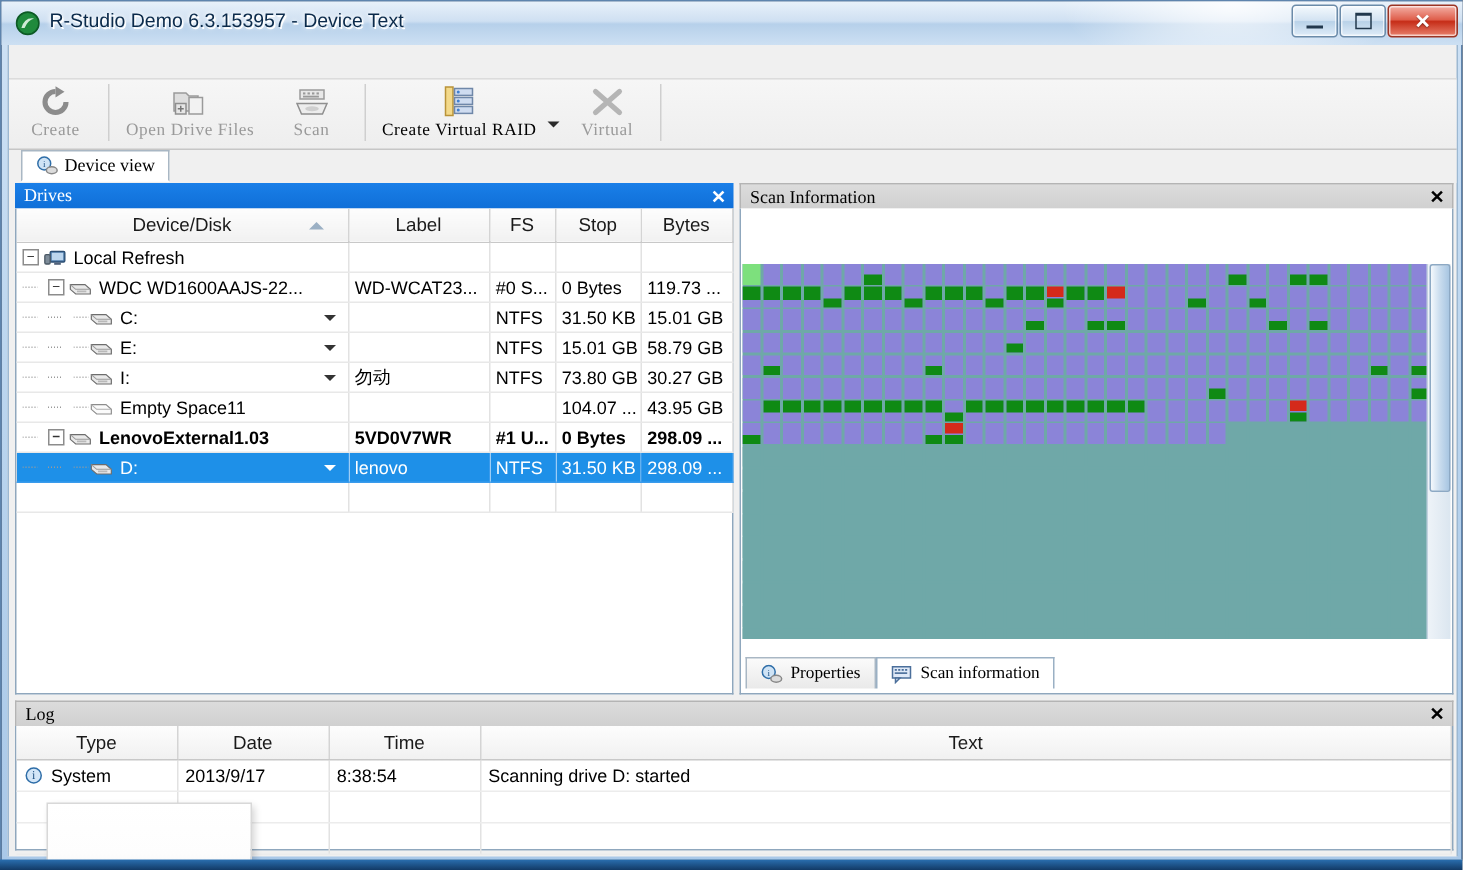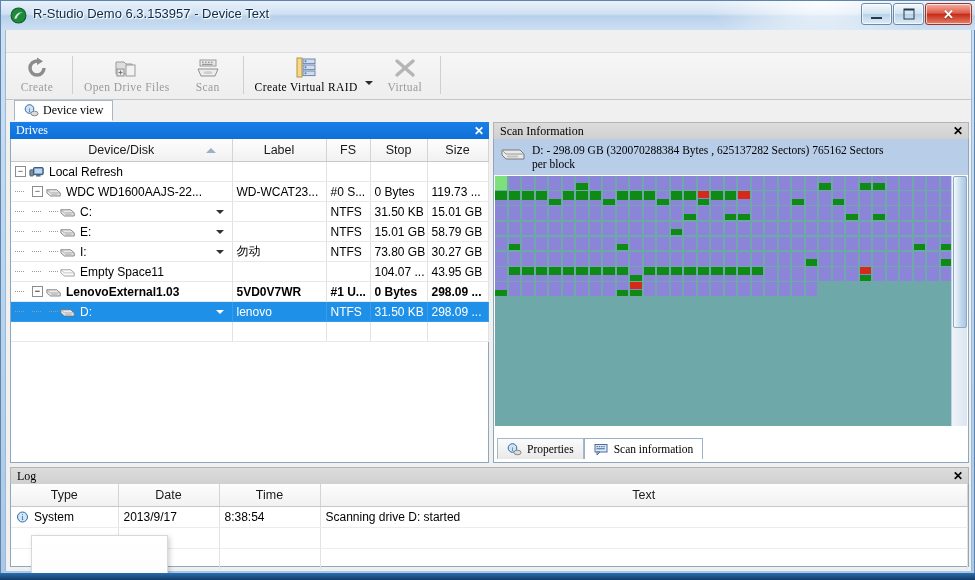--- a/index.html
+++ b/index.html
@@ -389,21 +389,21 @@
                   <col style="width:61px">
               </colgroup>
               <thead>
                 <tr>
                   <th>
                     <span>Device/Disk</span><span class="sortarrow"></span>
                   </th>
                   <th>Label</th>
                   <th>FS</th>
                   <th>Stop</th>
-                  <th>Size</th>
+                  <th>Bytes</th>
                 </tr>
               </thead>
               <tbody id="drive-rows">
                   <tr>
                     <td class="c">
                       <span class="namecell">
                         <span class="expbox">−</span>
                         <svg class="icon-mini" viewBox="0 0 18 13">
                           <rect x="5" y="1.5" width="11" height="8" rx="1" fill="#4d7aa8" stroke="#2b4e73"></rect>
                           <rect x="6.2" y="2.6" width="8.6" height="5.6" fill="#bcd6ee"></rect>
@@ -575,31 +575,20 @@
             </table>
           </div>
         </div>
 
         <div class="scan-pane">
           <div class="pane-title inactive">
             <span>Scan Information</span>
             <span class="pane-x">✕</span>
           </div>
           <div class="scan-body">
-            <div class="scan-head">
-              <svg width="26" height="20" viewBox="0 0 26 20">
-                <path d="M2 7 h18 l4 4 v5 h-18 l-4 -4 z" fill="#e9e9e9" stroke="#7a7a7a"></path>
-                <path d="M2 7 l4 4 h18" fill="none" stroke="#9a9a9a"></path>
-                <rect x="7" y="12.5" width="11" height="2" fill="#c3c3c3"></rect>
-              </svg>
-              <div class="txt">
-                <div>D: - 298.09 GB (320070288384 Bytes , 625137282 Sectors) 765162 Sectors</div>
-                <div>per block</div>
-              </div>
-            </div>
             <div class="scan-map" id="scan-map">
                 <div class="scan-cell" style="left: 0px; top: 0px; width: 11.9px; height: 13.6px; background: rgb(125, 224, 125);"></div>
                 <div class="scan-cell" style="left: 13.5px; top: 0px; width: 11.9px; height: 13.6px; background: rgb(139, 132, 216);"></div>
                 <div class="scan-cell" style="left: 27px; top: 0px; width: 11.9px; height: 13.6px; background: rgb(139, 132, 216);"></div>
                 <div class="scan-cell" style="left: 40.5px; top: 0px; width: 11.9px; height: 13.6px; background: rgb(139, 132, 216);"></div>
                 <div class="scan-cell" style="left: 54px; top: 0px; width: 11.9px; height: 13.6px; background: rgb(139, 132, 216);"></div>
                 <div class="scan-cell" style="left: 67.5px; top: 0px; width: 11.9px; height: 13.6px; background: rgb(139, 132, 216);"></div>
                 <div class="scan-cell" style="left: 81px; top: 0px; width: 11.9px; height: 13.6px; background: rgb(139, 132, 216); position: absolute;">
                   <div style="position: absolute; left: 0px; bottom: 0px; width: 100%; height: 45%; background: rgb(15, 138, 20);"></div>
                 </div>

